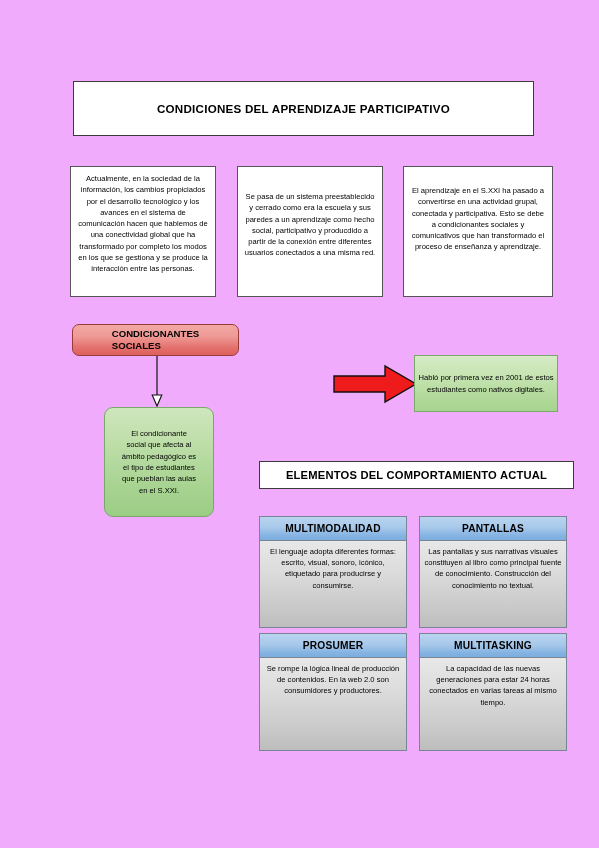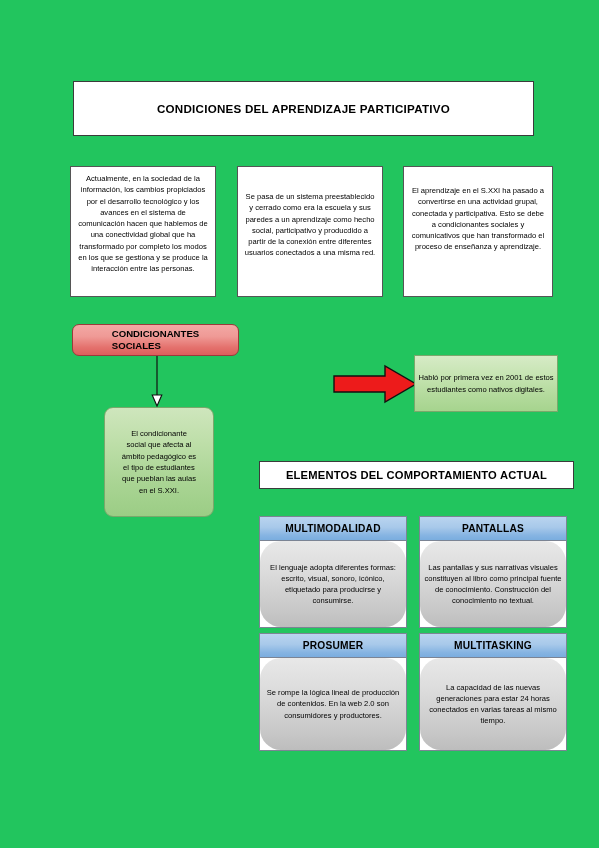--- a/index.html
+++ b/index.html
@@ -10,21 +10,21 @@
   body {
     width: 599px;
     height: 848px;
     position: relative;
     font-family: "Liberation Sans", sans-serif;
     overflow: hidden;
   }
   .page {
     position: absolute;
     inset: 0;
-    background: #22c55e;
+    background: #f0abfc;
   }
   
   .title-box {
     position: absolute;
     left: 73px;
     top: 81px;
     width: 461px;
     height: 55px;
     border: 1.4px solid #3b3b3b;
     background: #ffffff;
@@ -208,24 +208,22 @@
   .card-header .ch-text {
     font-size: 10.2px;
     font-weight: bold;
     color: #000000;
     letter-spacing: 0.2px;
   }
   .card-body {
     background: linear-gradient(to bottom, #e8e8e8 0%, #dcdcdc 35%, #c8c8c8 80%, #bdbdbd 100%);
     box-sizing: border-box;
     display: flex;
-    align-items: center;
-    justify-content: center;
-    padding: 11px 4px;
-    border-radius: 21px;
+    justify-content: center;
+    padding: 5px 4px;
   }
   .card-body p {
     margin: 0;
     font-size: 7.6px;
     line-height: 11.2px;
     text-align: center;
     color: #000000;
   }
   #card-multimodalidad { left: 259px; top: 516px; }
   #card-pantallas      { left: 419px; top: 516px; }

